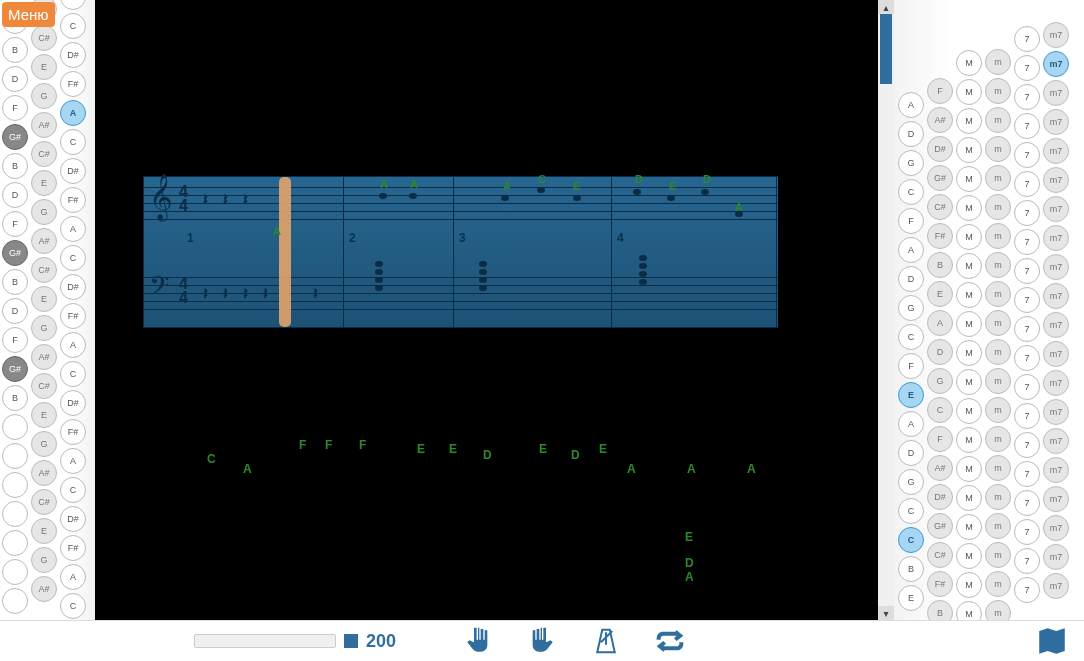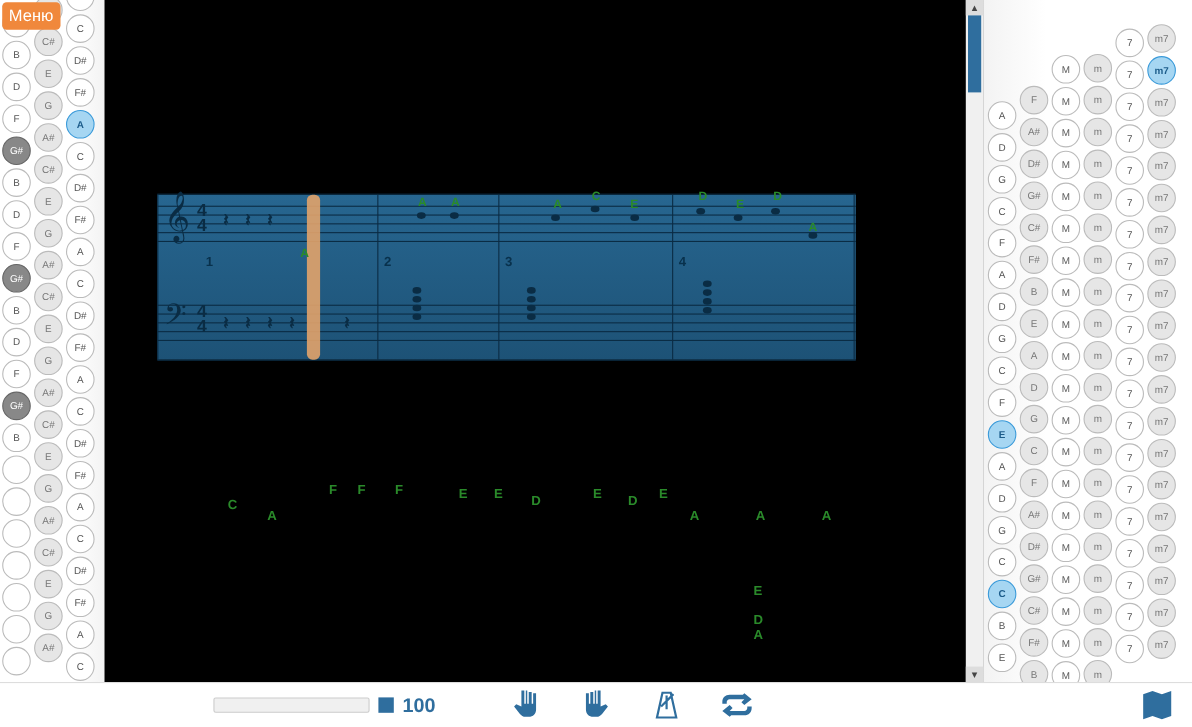--- a/index.html
+++ b/index.html
@@ -343,21 +343,21 @@
       <div class="btn-circle gray" style="left: 149px; top: 544px;">m7</div>
       <div class="btn-circle gray" style="left: 149px; top: 573px;">m7</div>
     </div>
 </div>
 
 <div class="footer">
   <div class="tempo-bar">
       <div class="fill"></div>
     </div>
   <div class="tempo-box"></div>
-  <div class="tempo-val">100</div>
+  <div class="tempo-val">200</div>
   <div style="width:50px"></div>
   <div class="ficon">
     <svg viewBox="0 0 24 24" width="32" height="32">
         <path d="M13 2v9h1V3h2v8h1V4h2v11c0 3-2 5-5 5h-2c-2 0-3-1-4-2l-4-5 1.5-1.5L9 13V2h2v9h1V2h1z"></path>
       </svg>
   </div>
   <div class="ficon">
     <svg viewBox="0 0 24 24" width="32" height="32">
         <path d="M11 2v9h-1V3H8v8H7V4H5v11c0 3 2 5 5 5h2c2 0 3-1 4-2l4-5-1.5-1.5L15 13V2h-2v9h-1V2h-1z"></path>
       </svg>

